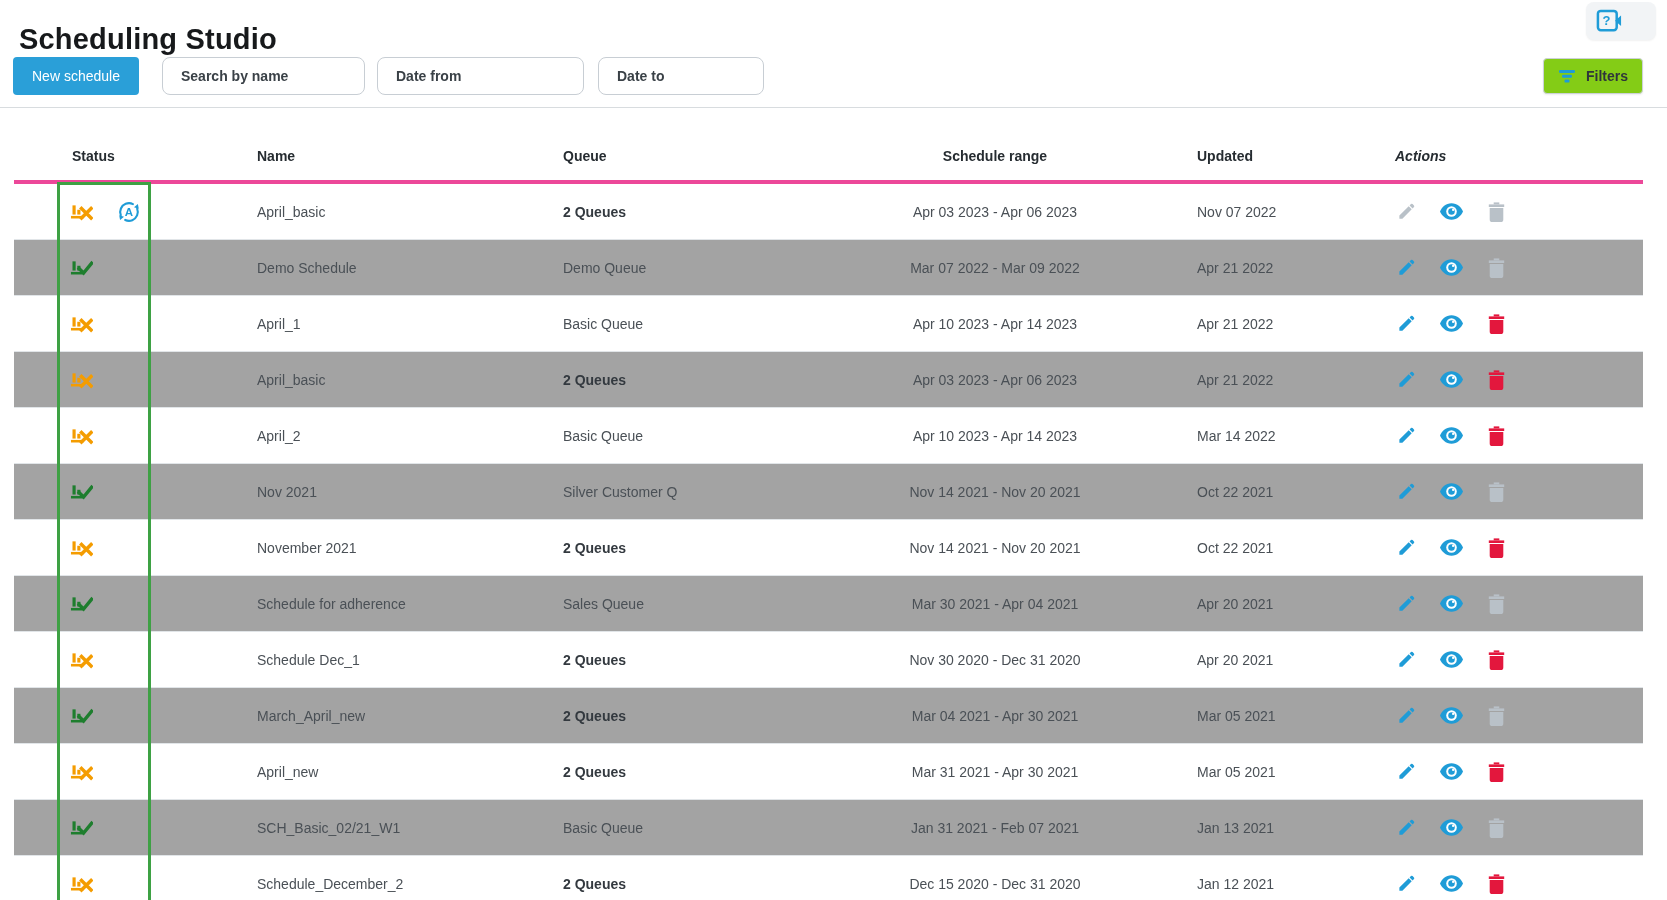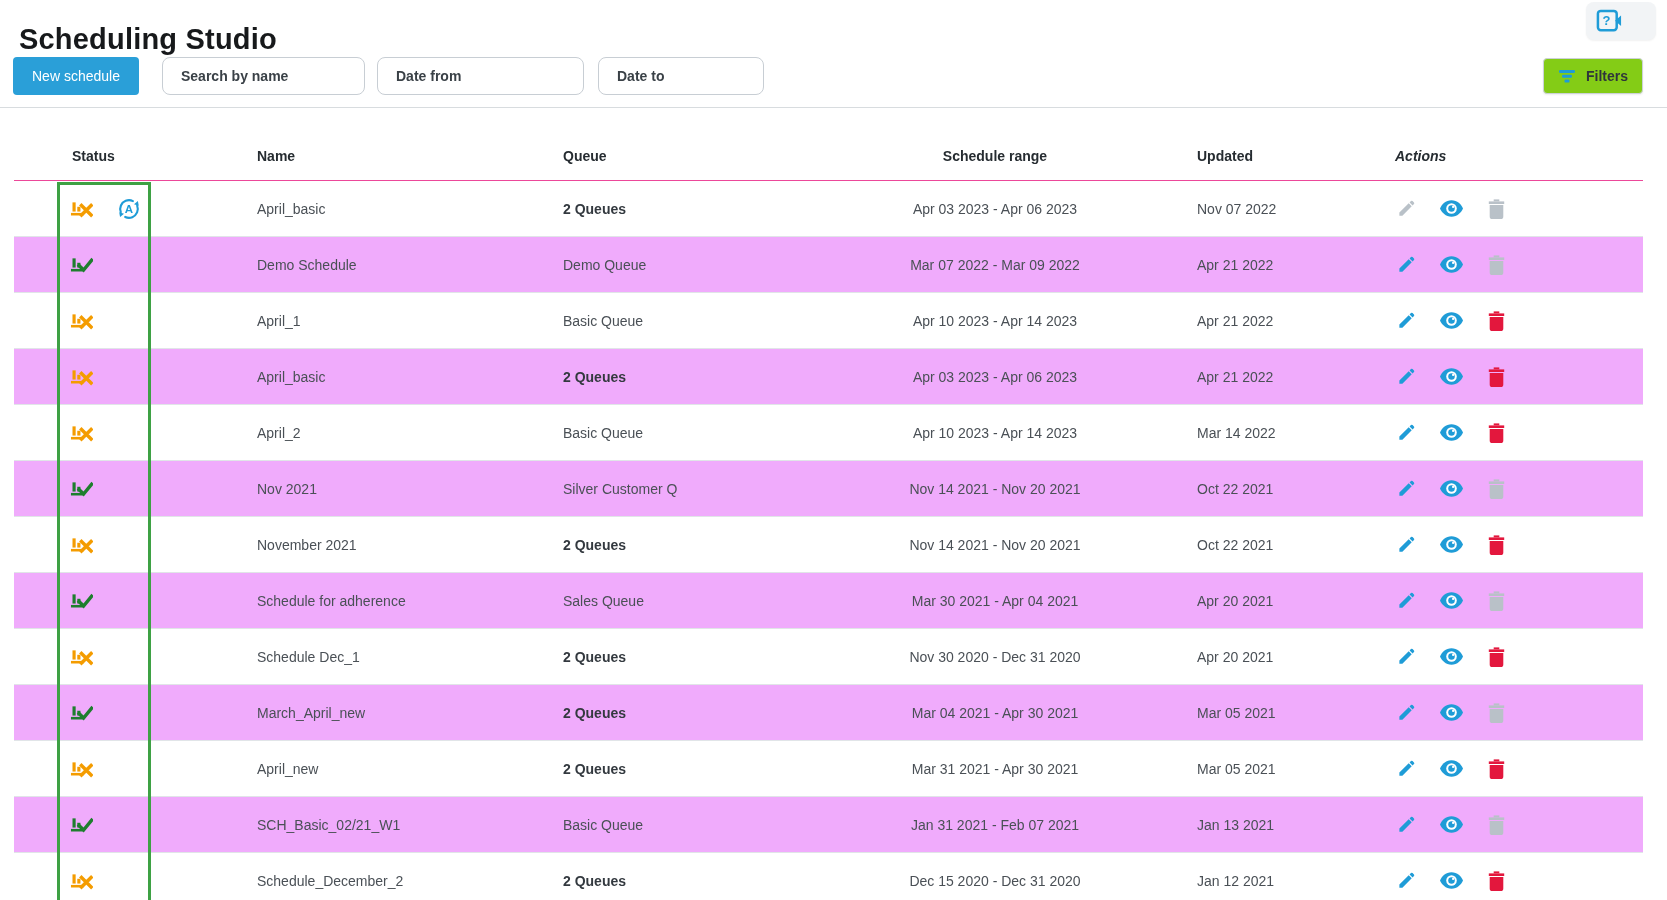--- a/index.html
+++ b/index.html
@@ -43,30 +43,30 @@
     font-family:inherit;font-size:14px;font-weight:700;color:#2f353b;
     box-shadow:0 1px 2px rgba(0,0,0,.07);
   }
   .toolbar-divider{
     position:absolute;left:0;top:107px;width:1667px;height:0;
     border-top:1px solid #d8dcdf;
   }
   
   .table-wrap{position:absolute;left:14px;top:107px;width:1629px;}
   .grid{display:grid;grid-template-columns:216px 320px 270px 350px 200px 1fr;align-items:center;}
-  .thead{height:73px;border-bottom:1px solid #ec4899;}
+  .thead{height:73px;border-bottom:4px solid #ec4899;}
   .th{font-size:14px;font-weight:700;color:#262c31;padding-top:24px;}
   .th-status{padding-left:58px;}
   .th-name{padding-left:27px;}
   .th-queue{padding-left:13px;}
   .th-range{text-align:center;}
   .th-updated{padding-left:27px;}
   .th-actions{padding-left:25px;font-style:italic;}
   .trow{height:55px;border-bottom:1px solid #e1e5e8;background:#fff;}
-  .trow.alt{background:#f0abfc;}
+  .trow.alt{background:#a3a3a3;}
   .cell{font-size:14px;color:#4a5056;white-space:nowrap;overflow:hidden;}
   .c-status{padding-left:56px;display:flex;align-items:center;gap:24px;}
   .c-name{padding-left:27px;}
   .c-queue{padding-left:13px;}
   .c-queue.bold{font-weight:700;color:#33393f;}
   .c-range{text-align:center;}
   .c-updated{padding-left:27px;}
   .c-actions{padding-left:25px;display:flex;align-items:center;gap:22px;}
   .icon-btn{background:none;border:none;padding:0;margin:0;cursor:pointer;
     width:23px;height:22px;display:flex;align-items:center;justify-content:center;}

